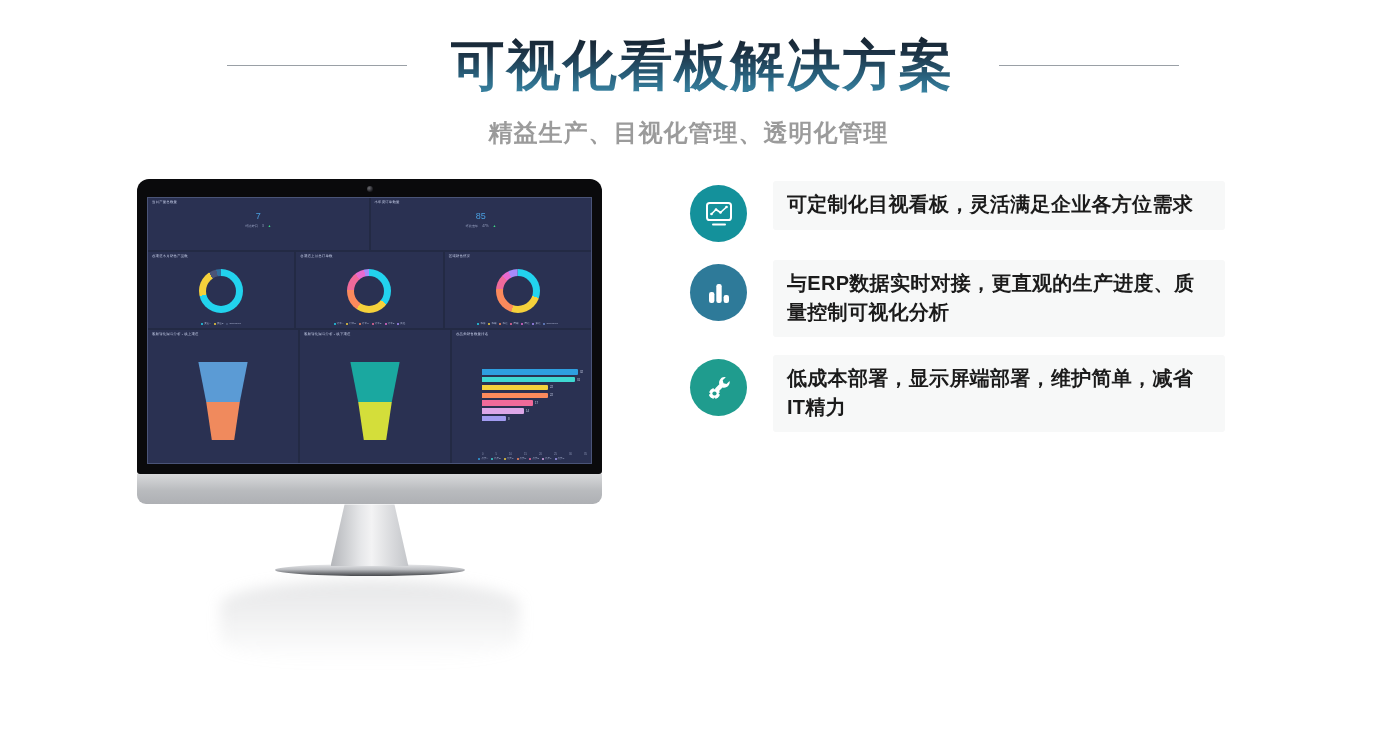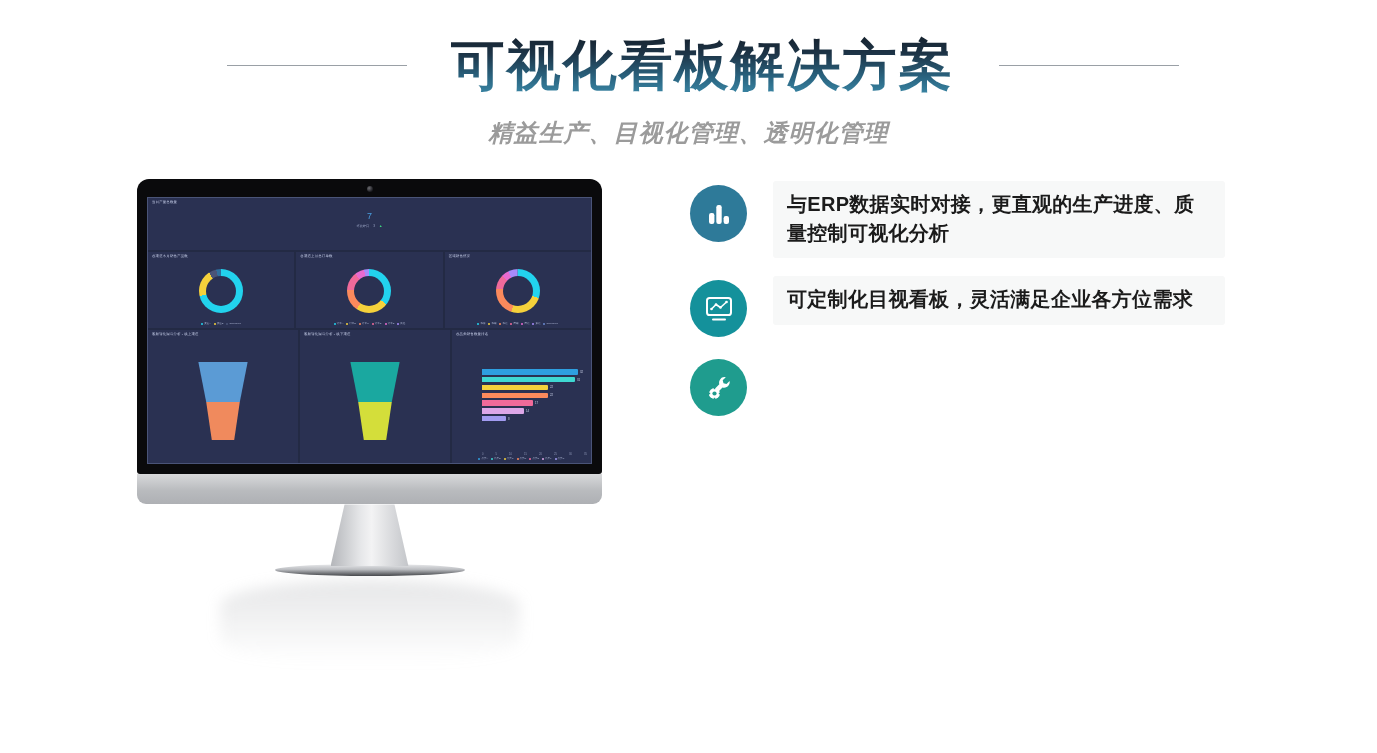--- a/index.html
+++ b/index.html
@@ -19,21 +19,21 @@
   .rule { width:180px; height:1px; background:#9aa0a6; flex:0 0 auto; }
   .main-title {
     font-size:54px; font-weight:bold; letter-spacing:2px; line-height:1.1;
     background:linear-gradient(180deg,#16222e 0%,#1d3447 30%,#2a6480 70%,#3a87a6 100%);
     -webkit-background-clip:text; background-clip:text;
     -webkit-text-fill-color:transparent; color:#23536c;
     white-space:nowrap;
   }
   .sub-title {
     margin-top:22px; font-size:24px; font-weight:bold;
-    color:#9b9b9b; letter-spacing:1px;font-style:italic;
+    color:#9b9b9b; letter-spacing:1px;
   }
 
   
   .stage { position:relative; width:1377px; height:520px; margin-top:22px; }
 
   
   .monitor { position:absolute; left:137px; top:8px; width:465px; }
   .bezel {
     width:465px; height:295px; background:#0a0a0c;
     border-radius:12px 12px 3px 3px;
@@ -157,20 +157,29 @@
       <span class="webcam"></span>
       <div class="screen">
 
         <div class="dash-row kpi-row">
           <div class="panel kpi">
             <div class="panel-title">当日产量总数量</div>
             <div class="kpi-num">7</div>
             <div class="kpi-foot">
               <span>环比昨日</span>
               <span>3</span>
+              <span class="kpi-up">▲</span>
+            </div>
+          </div>
+          <div class="panel kpi">
+            <div class="panel-title">本年度订单数量</div>
+            <div class="kpi-num">85</div>
+            <div class="kpi-foot">
+              <span>环比去年</span>
+              <span>47%</span>
               <span class="kpi-up">▲</span>
             </div>
           </div>
         </div>
 
         <div class="dash-row donut-row">
           <div class="panel donut-panel">
             <div class="panel-title" style="width:100%">各渠道本月销售产品数</div>
             <div class="donut-wrap">
               <div class="donut" id="donut0" style="background: conic-gradient(rgb(34, 211, 238) 0deg, rgb(34, 211, 238) 256.68deg, rgb(245, 209, 59) 256.68deg, rgb(245, 209, 59) 326.7deg, rgb(74, 84, 120) 326.7deg, rgb(74, 84, 120) 347.4deg, rgb(47, 111, 158) 347.4deg, rgb(47, 111, 158) 360deg);"></div>
@@ -352,60 +361,61 @@
 
       </div>
     </div>
     <div class="chin"></div>
     <div class="neck"></div>
     <div class="base"></div>
     <div class="reflect"></div>
   </div>
 
   <div class="features">
-
-    <div class="feature">
-      <div class="f-icon" id="ficon1" style="background: rgb(46, 122, 153);">
-        <svg width="30" height="30" viewBox="0 0 30 30" aria-hidden="true">
-          <rect x="5" y="14" width="5.4" height="11" rx="2.2" fill="#fff"></rect>
-          <rect x="12.3" y="6" width="5.4" height="19" rx="2.2" fill="#fff"></rect>
-          <rect x="19.6" y="17" width="5.4" height="8" rx="2.2" fill="#fff"></rect>
-        </svg>
-      </div>
-      <div class="f-text">与ERP数据实时对接，更直观的生产进度、质量控制可视化分析</div>
-    </div>
 
     <div class="feature">
       <div class="f-icon" id="ficon0" style="background: rgb(20, 145, 155);">
         <svg width="32" height="32" viewBox="0 0 32 32" aria-hidden="true">
           <rect x="4" y="5" width="24" height="17" rx="2.6" fill="none" stroke="#fff" stroke-width="2"></rect>
           <polyline points="8.5,16 13,11.5 17.5,14.5 23.5,9" fill="none" stroke="#fff" stroke-width="1.6" stroke-linecap="round" stroke-linejoin="round"></polyline>
           <circle cx="8.5" cy="16" r="1.3" fill="#fff"></circle>
             <circle cx="13" cy="11.5" r="1.3" fill="#fff"></circle>
           <circle cx="17.5" cy="14.5" r="1.3" fill="#fff"></circle>
             <circle cx="23.5" cy="9" r="1.3" fill="#fff"></circle>
           <rect x="9" y="25.4" width="14" height="2.1" rx="1" fill="#fff"></rect>
         </svg>
       </div>
       <div class="f-text">可定制化目视看板，灵活满足企业各方位需求</div>
+    </div>
+
+    <div class="feature">
+      <div class="f-icon" id="ficon1" style="background: rgb(46, 122, 153);">
+        <svg width="30" height="30" viewBox="0 0 30 30" aria-hidden="true">
+          <rect x="5" y="14" width="5.4" height="11" rx="2.2" fill="#fff"></rect>
+          <rect x="12.3" y="6" width="5.4" height="19" rx="2.2" fill="#fff"></rect>
+          <rect x="19.6" y="17" width="5.4" height="8" rx="2.2" fill="#fff"></rect>
+        </svg>
+      </div>
+      <div class="f-text">与ERP数据实时对接，更直观的生产进度、质量控制可视化分析</div>
     </div>
 
     <div class="feature">
       <div class="f-icon" id="ficon2" style="background: rgb(31, 156, 142);">
         <svg width="32" height="32" viewBox="0 0 32 32" aria-hidden="true">
           <g fill="#fff">
             <path d="M22.8 5.2a5.6 5.6 0 0 0-6.5 7.1L7.4 21.2a2.3 2.3 0 1 0 3.2 3.2l8.9-8.9a5.6 5.6 0 0 0 7.1-6.5l-3.1 3.1-3-.8-.8-3z"></path>
             <circle cx="11.5" cy="21.5" r="5.4"></circle>
           </g>
           <circle cx="11.5" cy="21.5" r="2.1" fill="#1f9c8e"></circle>
           <g stroke="#1f9c8e" stroke-width="1.5">
             <line x1="11.5" y1="15.5" x2="11.5" y2="17.2"></line>
             <line x1="11.5" y1="25.8" x2="11.5" y2="27.5"></line>
             <line x1="5.5" y1="21.5" x2="7.2" y2="21.5"></line>
             <line x1="15.8" y1="21.5" x2="17.5" y2="21.5"></line>
           </g>
         </svg>
       </div>
+      <div class="f-text">低成本部署，显示屏端部署，维护简单，减省IT精力</div>
     </div>
 
 
   </div>
 </div>
 
 </body></html>

